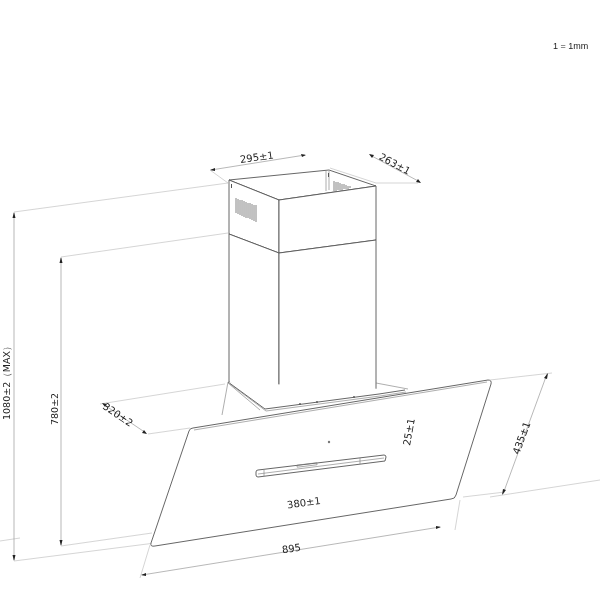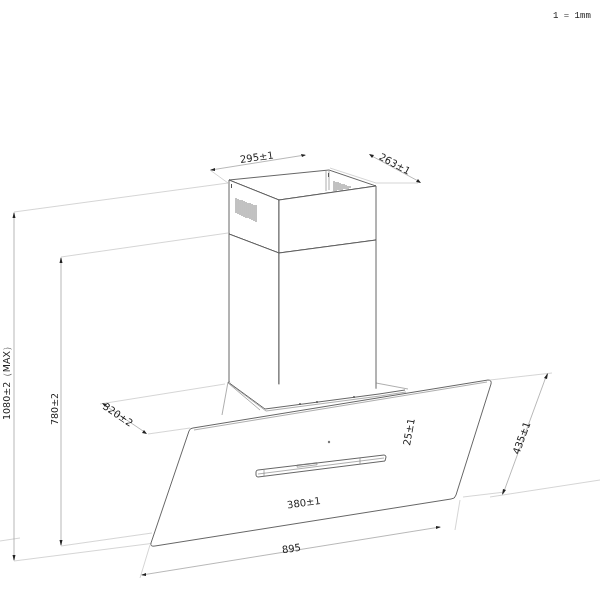--- a/index.html
+++ b/index.html
@@ -1,20 +1,20 @@
 <!DOCTYPE html>
 <html><head>
 <meta charset="utf-8">
 <style>
   html, body { margin: 0; padding: 0; background: #ffffff; }
   body { width: 600px; height: 600px; position: relative; overflow: hidden;
          font-family: "Liberation Sans", sans-serif; }
   svg { position: absolute; left: 0; top: 0; }
-  .scale { position: absolute; left: 553px; top: 11px; font-size: 9px; color: #222;
-           font-family: Liberation Mono, monospace; }
+  .scale { position: absolute; left: 553px; top: 41px; font-size: 9px; color: #222;
+           font-family: Liberation Sans, sans-serif; }
   .lbl { font-family: "DejaVu Sans", sans-serif; fill: #222; }
   .dim { stroke: #9a9a9a; stroke-width: 0.7; fill: none; }
   .ext { stroke: #b9b9b9; stroke-width: 0.6; fill: none; }
   .body { stroke: #555; stroke-width: 0.9; fill: #fff; }
   .thin { stroke: #777; stroke-width: 0.6; fill: none; }
   .arrow { fill: #222; }
 </style>
 </head>
 <body>
 

